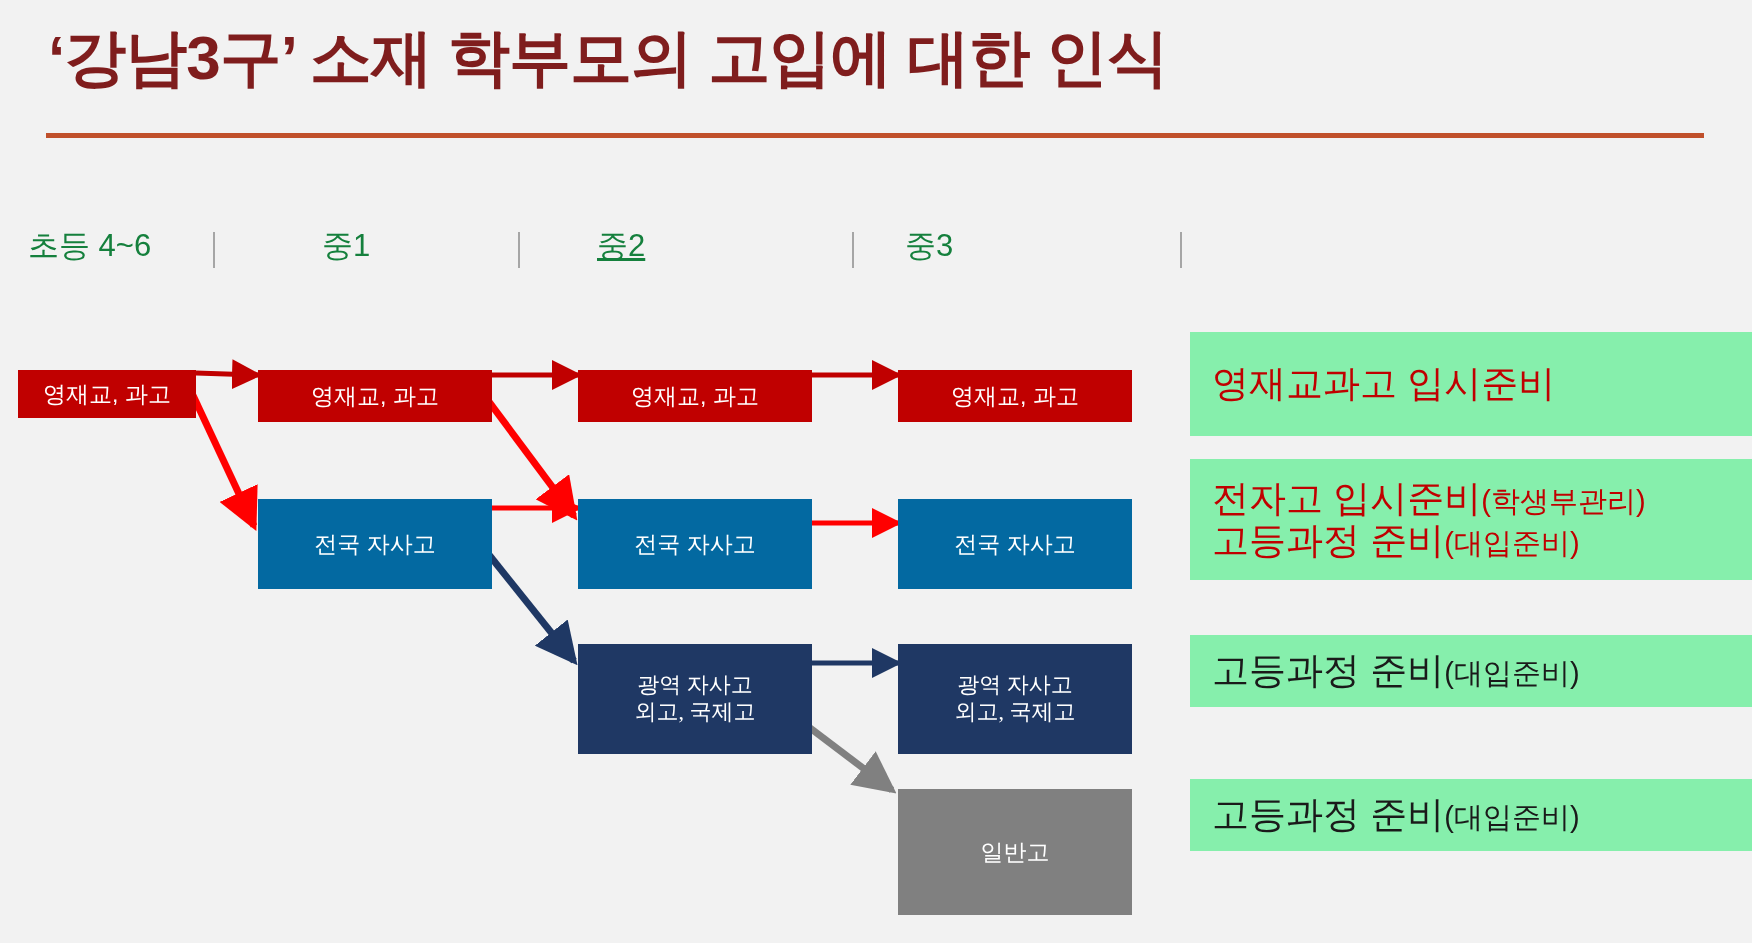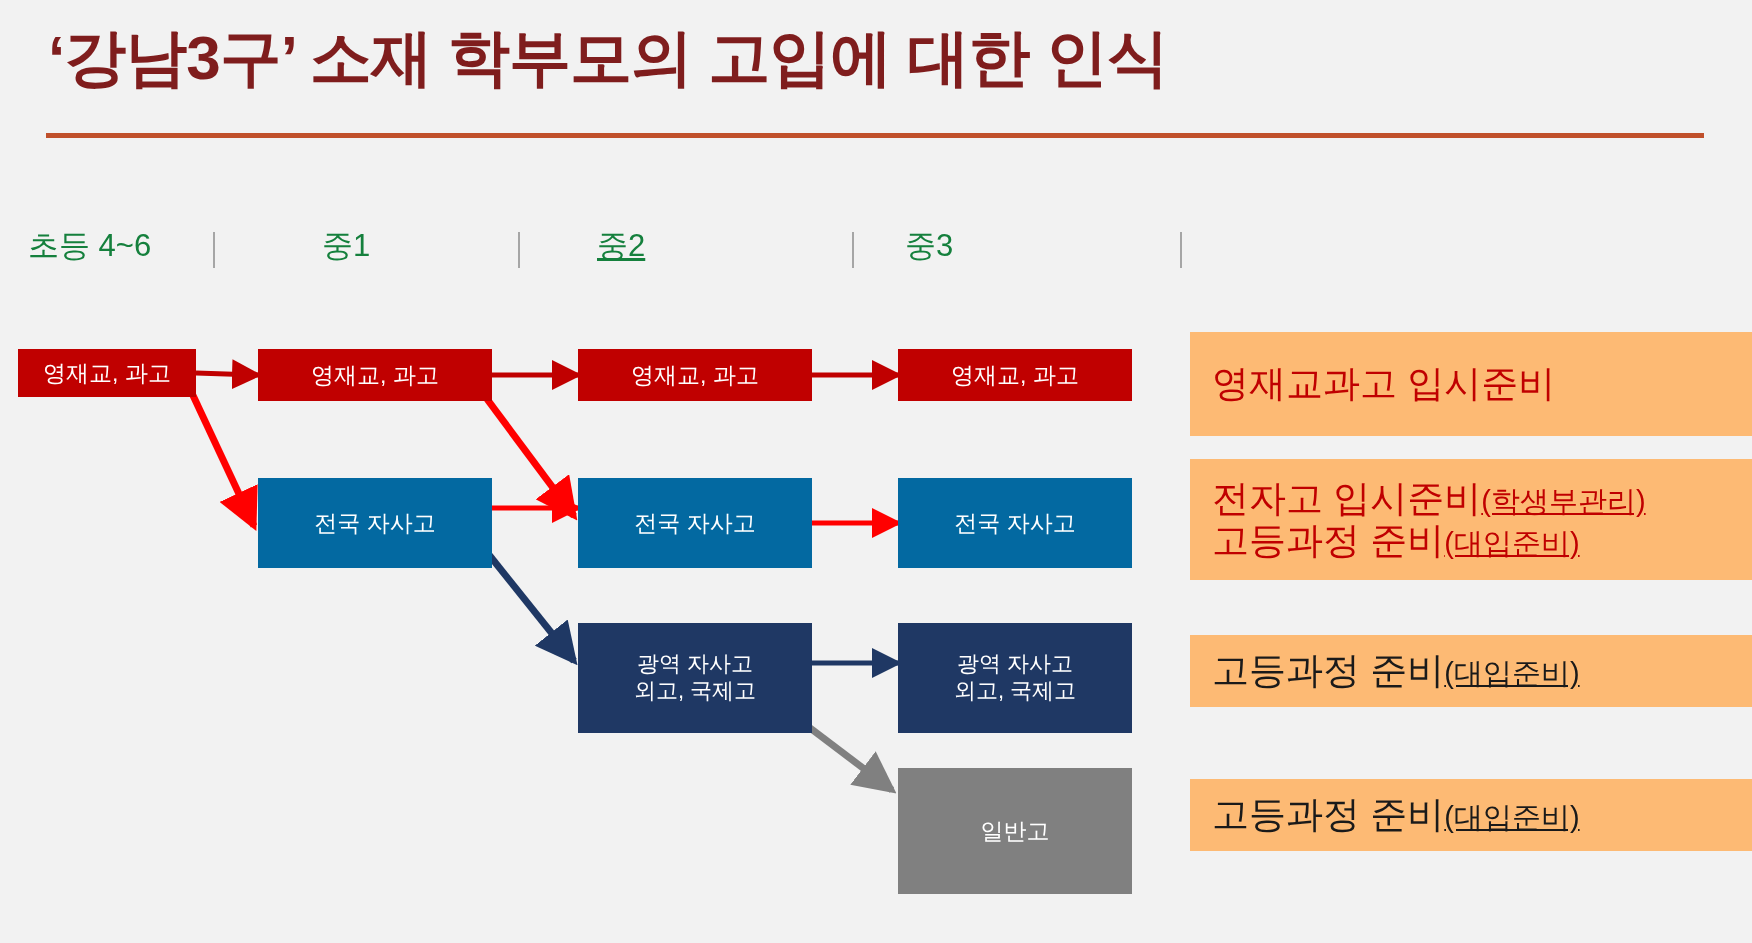--- a/index.html
+++ b/index.html
@@ -35,40 +35,41 @@
 
   
   .node{
     position:absolute;
     display:flex;align-items:center;justify-content:center;
     text-align:center;color:#FFFFFF;
     font-size:23px;line-height:1.22;font-weight:400;
     box-sizing:border-box;padding:2px 4px;
     white-space:pre-line;
     z-index:3;
+    margin-top:21px;
   }
   .node.darkred{background:#C00000;}
   .node.red{background:#0369a1;}
-  .node.navy{background:#1F3864;}
+  .node.navy{background:#1F3864;font-family:Liberation Serif, serif;}
   .node.gray{background:#808080;}
   .node.small{font-size:22px;}
 
   
   #connectors{position:absolute;left:0;top:0;width:1752px;height:943px;z-index:2;}
 
   
   .legend-card{
     position:absolute;
-    background:#fdba74;
+    background:#86efac;
     box-sizing:border-box;
     padding:6px 0 6px 22px;
     display:flex;flex-direction:column;justify-content:center;
   }
   .lg-main{font-size:37px;line-height:1.12;white-space:nowrap;}
-  .lg-main .paren{font-size:29px;text-decoration:underline;}
+  .lg-main .paren{font-size:29px;}
   .lg-sub{font-size:22px;line-height:1.2;white-space:nowrap;margin-top:2px;}
   .c-red{color:#C00000;}
   .c-black{color:#1A1A1A;}
 </style>
 </head>
 <body>
 
 <div id="slide">
 
   <div class="title">‘강남3구’ 소재 학부모의 고입에 대한 인식</div>

